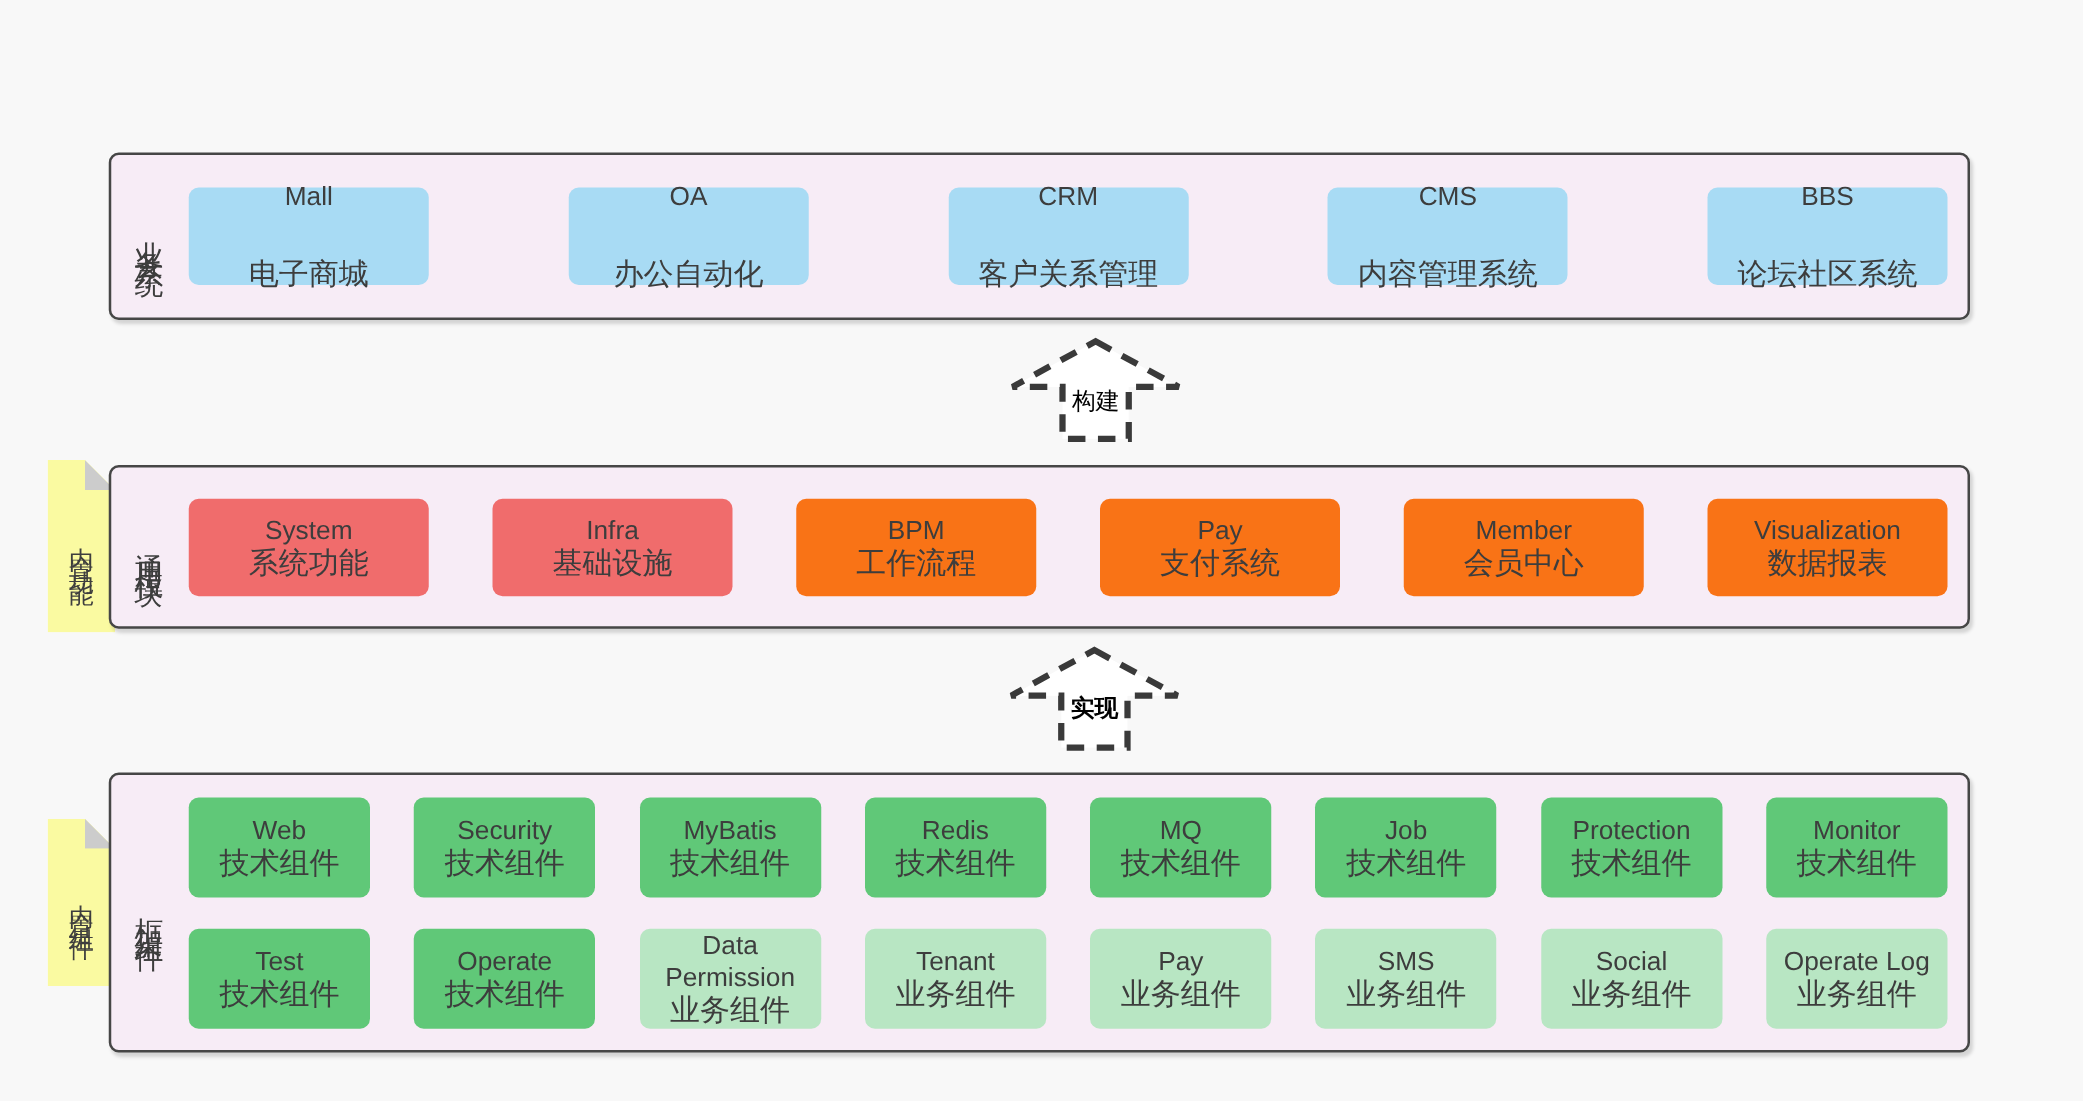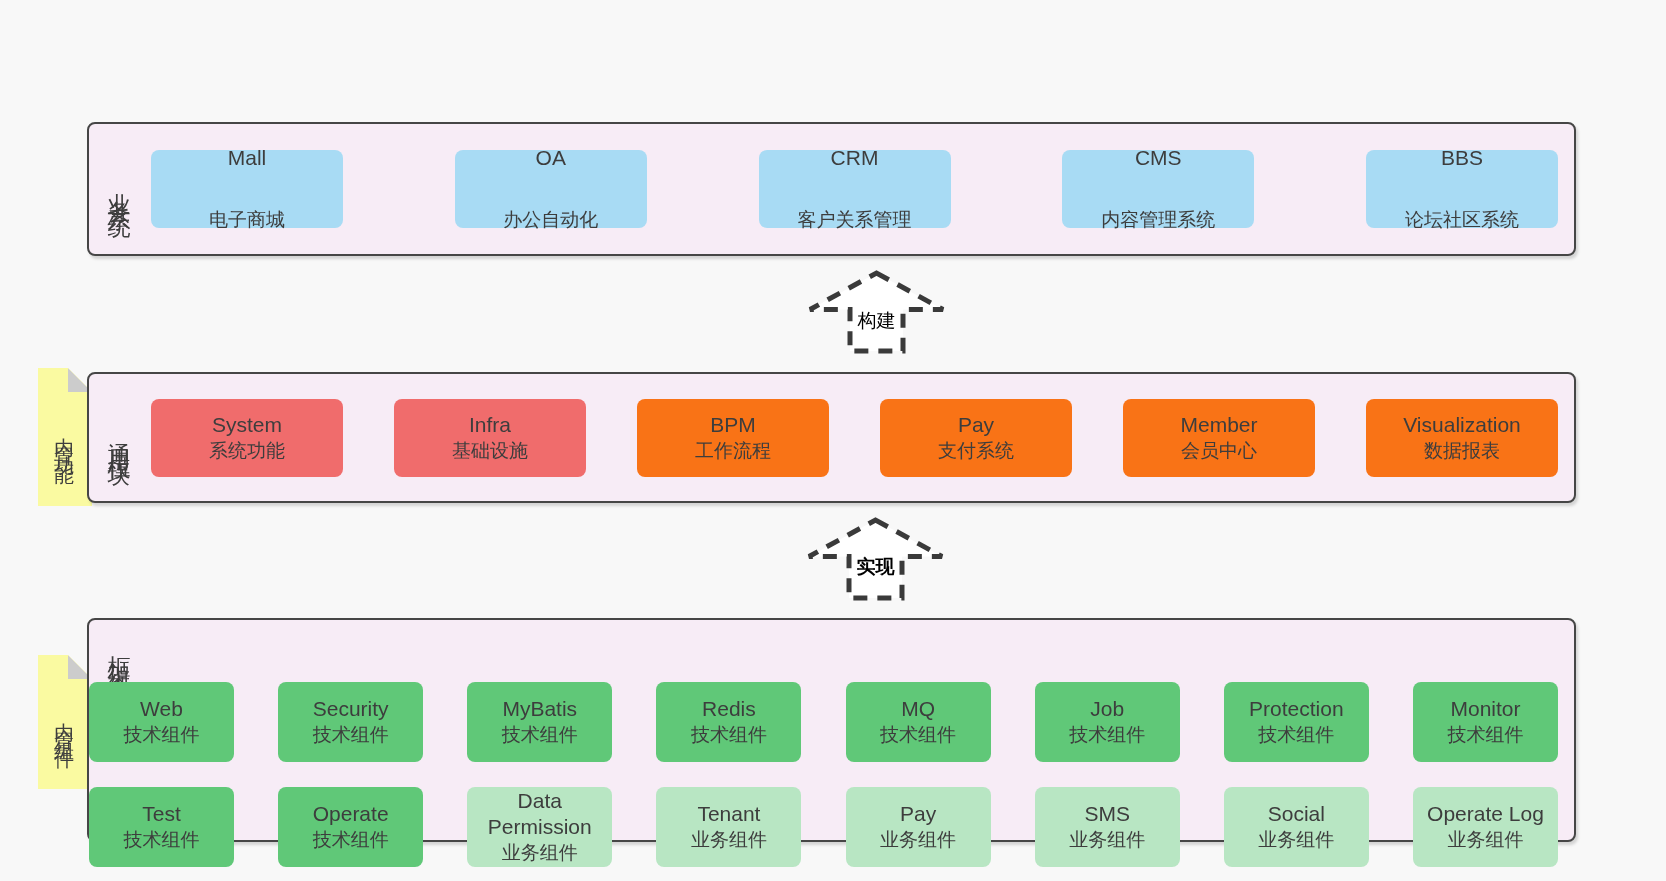--- a/index.html
+++ b/index.html
@@ -12,21 +12,21 @@
 
   
   .panel {
     position:absolute; left:87px; width:1489px; box-sizing:border-box;
     background:#f7ecf6; border:2px solid #464646; border-radius:8px;
     display:flex; z-index:2;
     box-shadow:2px 3px 3px rgba(0,0,0,0.15);
   }
   #panel-business  { top:122px; height:134px; }
   #panel-modules   { top:372px; height:131px; }
-  #panel-framework { top:618px; height:224px;flex-direction:column; }
+  #panel-framework { top:618px; height:224px; }
 
   .panel-label {
     width:62px; flex:0 0 62px;
     display:flex; align-items:center; justify-content:center;
     writing-mode:vertical-rl; text-orientation:upright;
     font-size:23px; letter-spacing:7px; color:#3d3d3d;
   }
   .panel-body {
     flex:1; min-width:0; padding-right:16px;
     display:flex; flex-direction:column; justify-content:center; gap:25px;
@@ -35,21 +35,21 @@
 
   
   .box {
     border-radius:8px; display:flex; flex-direction:column;
     align-items:center; justify-content:center; text-align:center;
     color:#3d3d3d;
   }
   .w6 { width:192px; height:78px; }
   .w8 { width:145px; height:80px; }
   .box .en { font-size:21px; line-height:26px; }
-  .box .zh { font-size:19px; line-height:26px; }
+  .box .zh { font-size:24px; line-height:26px; }
   .blue  { background:#a8dbf4;gap:36px; }
   .red   { background:#f06c6c; }
   .pink  { background:#f97316; }
   .green { background:#60c878; }
   .lgreen{ background:#b8e6c3; }
 
   
   .sticky {
     position:absolute; left:38px; width:54px; background:#fafaa1; z-index:1;
     clip-path:polygon(0 0, calc(100% - 24px) 0, 100% 24px, 100% 100%, 0 100%);

